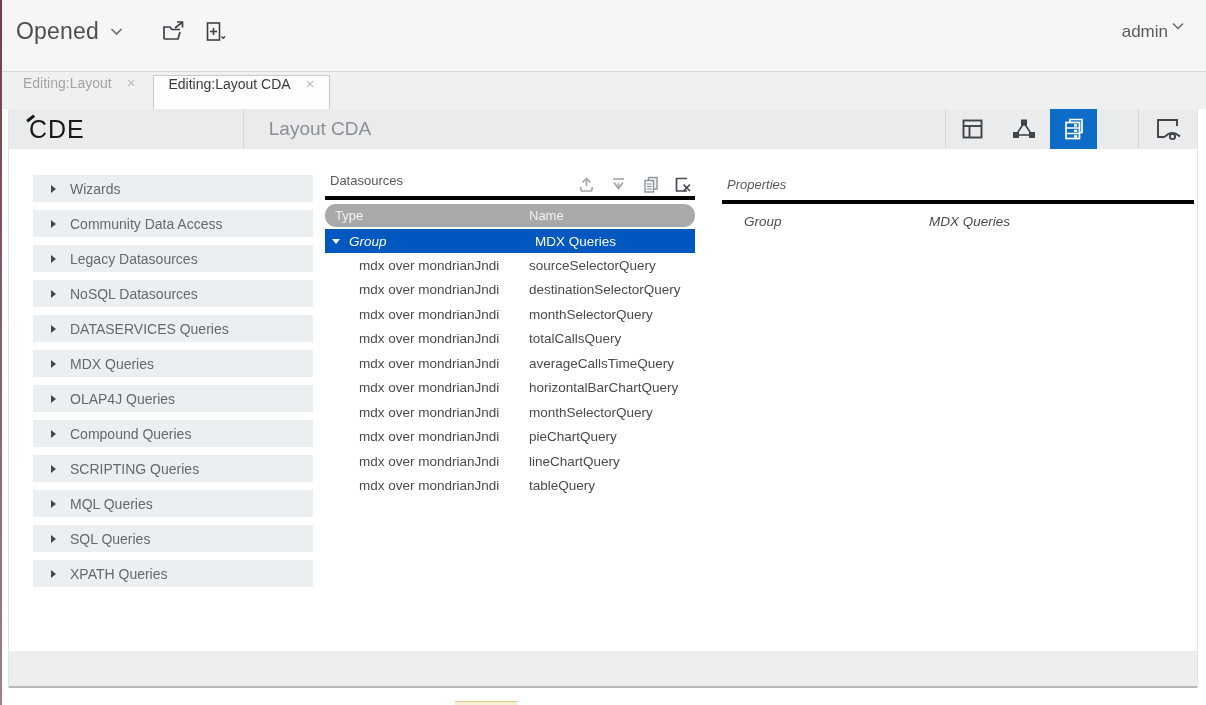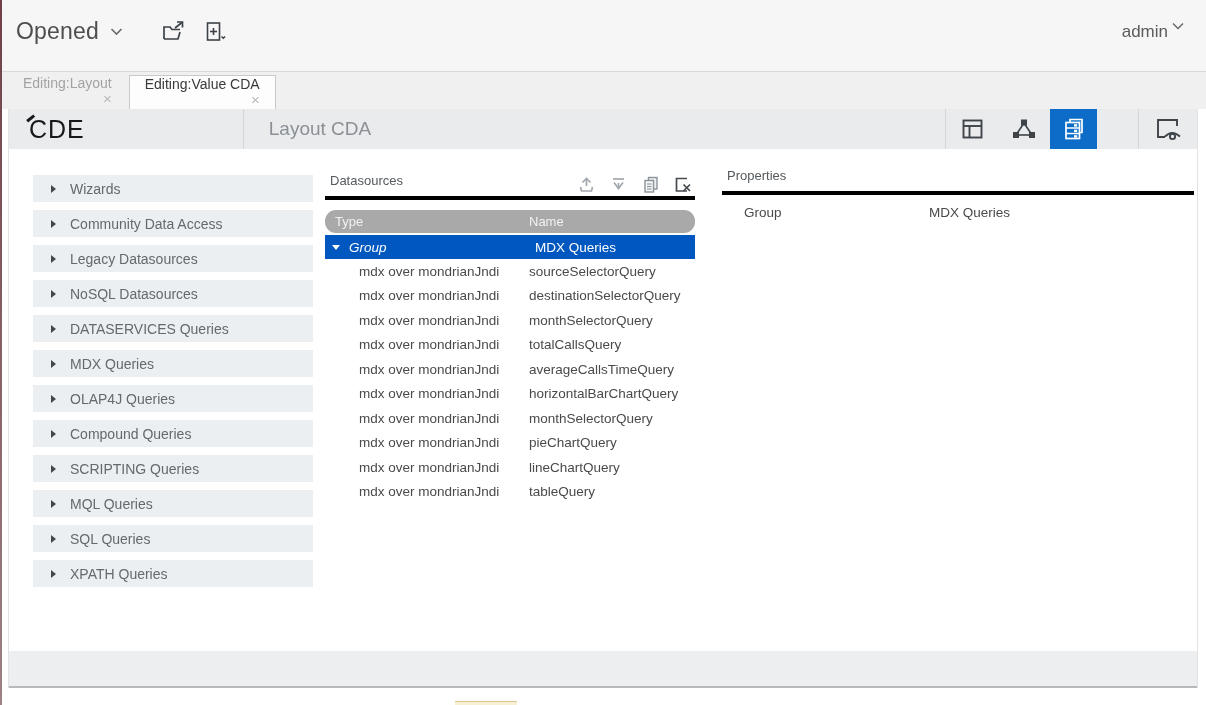--- a/index.html
+++ b/index.html
@@ -22,21 +22,21 @@
   .header-row { display:flex; align-items:center; margin-top:9px; }
   .opened-btn { display:flex; align-items:center; gap:11px; cursor:pointer; }
   .opened-label { font-size:23px; color:#4e4e4e; letter-spacing:0.2px; }
   .hdr-icons { display:flex; align-items:center; gap:16px; margin-left:38px; }
   .hdr-icon { cursor:pointer; display:flex; align-items:center; }
   .user-menu { margin-left:auto; display:flex; align-items:flex-start; gap:4px; cursor:pointer;
     font-size:17px; color:#5b5b5b; }
 
   
   .tabstrip { height:37px; background:#f1f0f0; display:flex; align-items:flex-end; padding-left:8px; }
-  .tab { height:34px; display:flex; align-items:flex-end; padding:0 15px; font-size:14px; cursor:pointer;flex-direction:column; }
+  .tab { height:34px; display:flex; align-items:flex-start; padding:0 15px; font-size:14px; cursor:pointer; }
   .tab .close { margin-left:15px; font-size:15px; color:#b9b9b9; cursor:pointer; line-height:1; }
   .tab.inactive { color:#a3a3a3; }
   .tab.active { background:#fdfdfd; border:1px solid #c9c9c9; border-bottom:none; color:#3a3a3a; margin-left:2px; }
 
   
   .main-block { margin:0 8px; width:1190px; border-left:1px solid #e0e2e4; border-right:1px solid #e0e2e4; }
 
   .toolbar { height:40px; background:#e9ebed; position:relative; display:flex; align-items:center; }
   .logo { margin-left:20px; font-size:25px; font-weight:400; color:#17181a; letter-spacing:1px;
     position:relative; line-height:1; cursor:default; }
@@ -60,31 +60,31 @@
   .tri { width:0; height:0; border-left:5px solid #42474b; border-top:4.5px solid transparent;
     border-bottom:4.5px solid transparent; margin-right:14px; flex:none; }
 
   .panel-title { height:27px; display:flex; justify-content:space-between;
     font-size:13px; color:#54595d; border-bottom:4px solid #000000; padding:0 2px 0 5px; }
   .panel-icons { display:flex; align-items:center; gap:13px; }
   .panel-icons .pi { cursor:pointer; display:flex; }
 
   .ds-panel { position:absolute; left:316px; top:24px; width:370px; }
   .thead { height:23px; background:#a9a9a9; color:#f2f2f2; font-size:13px; display:flex;
-    align-items:center; margin-top:10px;border-radius:11px; }
+    align-items:center; margin-top:4px;border-radius:11px; }
   .th-first { width:204px; padding-left:10px; }
   .group-row { height:24px; background:#0057bf; color:#ffffff; display:flex; align-items:center;
     margin-top:2px; font-size:13.5px; cursor:pointer; }
   .caret-down { width:0; height:0; border-top:5px solid #ffffff; border-left:4.5px solid transparent;
     border-right:4.5px solid transparent; margin:0 9px 0 7px; flex:none; }
   .group-type { font-style:italic; width:186px; }
   .ds-row { height:24.5px; display:flex; align-items:center; font-size:13.5px; color:#4a4a4a; cursor:pointer; }
   .ds-row .cell-type { width:204px; padding-left:34px; }
 
-  .props-panel { position:absolute; left:713px; top:19px; width:472px; }
+  .props-panel { position:absolute; left:713px; top:28px; width:472px;font-style:italic; }
   .props-panel .th-first { width:195px; padding-left:6px; }
   .prop-row { height:26px; display:flex; align-items:center; font-size:13.5px; color:#4a4a4a;
     margin-top:4px; cursor:pointer; }
   .prop-row .cell-prop { width:195px; padding-left:22px; }
   .prop-row .cell-val { padding-left:12px; color:#4a4a4a; }
 
   
   .app-footer { height:37px; background:#eceef0; display:flex; align-items:center; gap:41px;
     padding-left:32px; font-size:13.5px; color:#4d5257; border-bottom:2px solid #b6b9bc; }
   .app-footer > div { cursor:pointer; letter-spacing:0.3px; }
@@ -139,21 +139,21 @@
     </div>
   </div>
 </header>
 
 <div class="tabstrip">
   <div class="tab inactive">
     <span>Editing:Layout</span>
     <span class="close">×</span>
   </div>
   <div class="tab active">
-    <span>Editing:Value CDA</span>
+    <span>Editing:Layout CDA</span>
     <span class="close">×</span>
   </div>
 </div>
 
 <div class="main-block">
 
   <div class="toolbar">
     <div class="logo">
       <span class="logo-accent"></span>
       <span>CDE</span>

